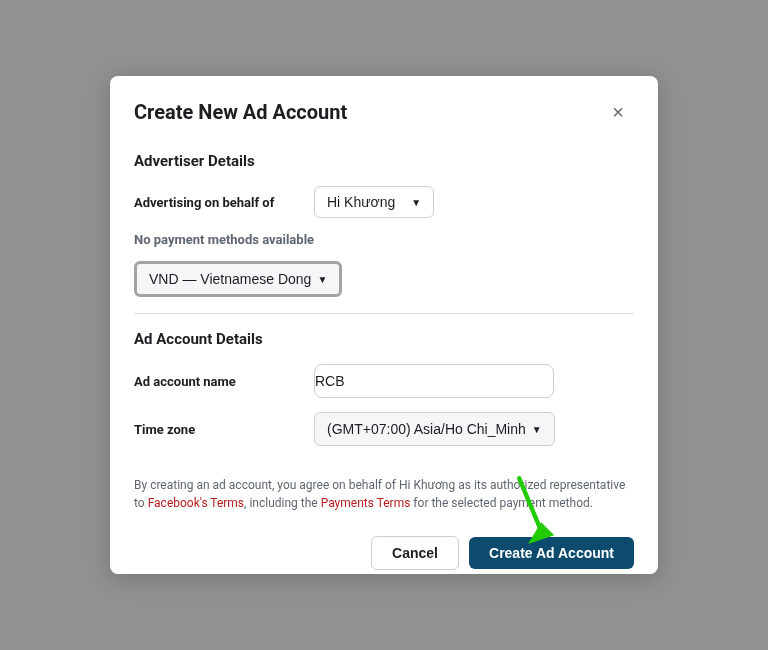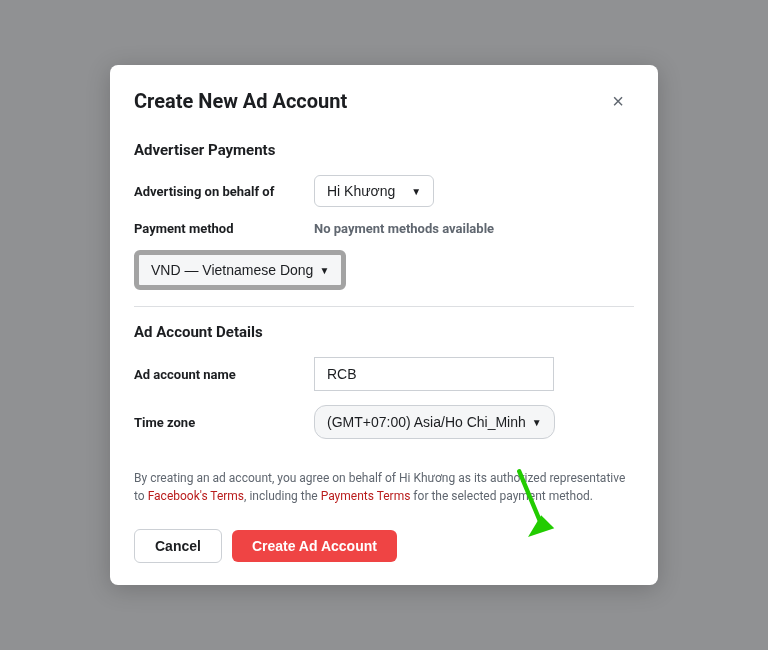--- a/index.html
+++ b/index.html
@@ -111,51 +111,51 @@
       font-size: 13px;
       color: #606770;
       font-weight: bold;
     }
 
     .currency-dropdown {
       display: flex;
       align-items: center;
       gap: 6px;
       background: #f5f6f7;
-      border: 5px solid #a3a3a3;
+      border: 3px solid #a3a3a3;
       border-radius: 6px;
       padding: 7px 12px;
       cursor: pointer;
       font-size: 14px;
       color: #1c1e21;
     }
 
     .divider {
       border: none;
       border-top: 1px solid #dddfe2;
       margin: 16px 0;
     }
 
     .text-input {
       border: 1px solid #ccd0d5;
-      border-radius: 0;
-      padding: 8px 12px;
+      border-radius: 8px;
+      padding: 8px 0;
       font-size: 14px;
       color: #1c1e21;
       width: 240px;
       outline: none;
     }
 
     .timezone-dropdown {
       display: flex;
       align-items: center;
       gap: 6px;
       background: #f5f6f7;
       border: 1px solid #ccd0d5;
-      border-radius: 12px;
+      border-radius: 6px;
       padding: 8px 12px;
       cursor: pointer;
       font-size: 14px;
       color: #1c1e21;
     }
 
     .modal-footer-text {
       font-size: 12px;
       color: #606770;
       padding: 16px 24px 12px 24px;
@@ -163,39 +163,39 @@
     }
 
     .modal-footer-text a {
       color: #b91c1c;
       text-decoration: none;
     }
 
     .modal-footer-actions {
       display: flex;
       align-items: center;
-      justify-content: flex-start;
+      justify-content: flex-end;
       gap: 10px;
-      padding: 12px 24px 22px 24px;
+      padding: 12px 24px 4px 24px;
       position: relative;
     }
 
     .cancel-btn {
       background: #fff;
       border: 1px solid #ccd0d5;
       border-radius: 6px;
       padding: 8px 20px;
       font-size: 14px;
       font-weight: 600;
       color: #1c1e21;
       cursor: pointer;
     }
 
     .create-btn {
-      background: #ef4444;
+      background: #0c4a6e;
       border: none;
       border-radius: 6px;
       padding: 8px 20px;
       font-size: 14px;
       font-weight: 600;
       color: #fff;
       cursor: pointer;
     }
 
     .arrow-indicator {
@@ -217,32 +217,31 @@
 
     <div class="modal-header">
       <span class="modal-title">Create New Ad Account</span>
       <button class="close-btn">
         <span>×</span>
       </button>
     </div>
 
     <div class="modal-body">
 
-      <div class="section-title">Advertiser Payments</div>
+      <div class="section-title">Advertiser Details</div>
 
       <div class="form-row">
         <span class="form-label">Advertising on behalf of</span>
         <button class="dropdown-btn">
           <span>Hi Khương</span>
           <span class="dropdown-arrow">▼</span>
         </button>
       </div>
 
       <div class="form-row">
-        <span class="form-label">Payment method</span>
         <span class="payment-info">No payment methods available</span>
       </div>
 
       <div class="form-row">
         <button class="currency-dropdown">
           <span>VND — Vietnamese Dong</span>
           <span class="dropdown-arrow">▼</span>
         </button>
       </div>
 

